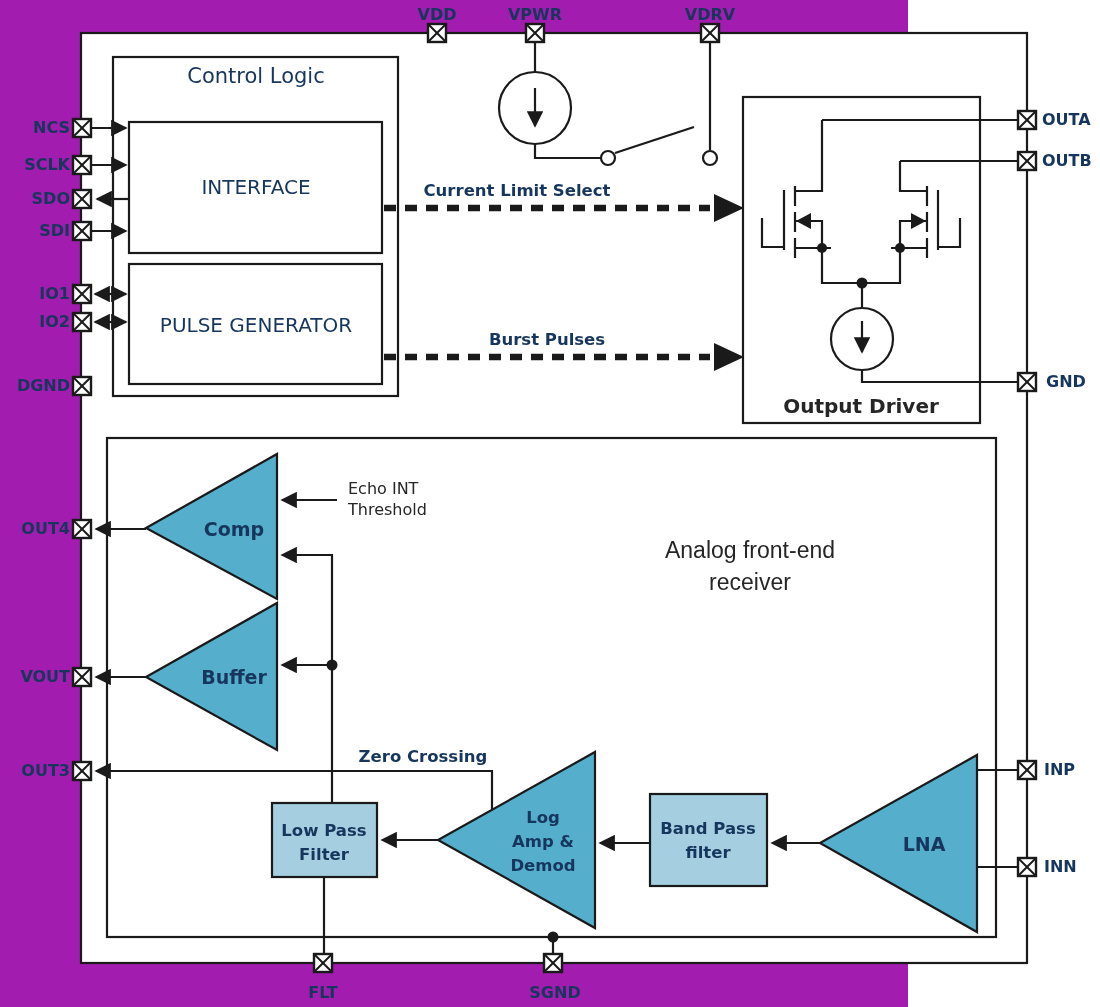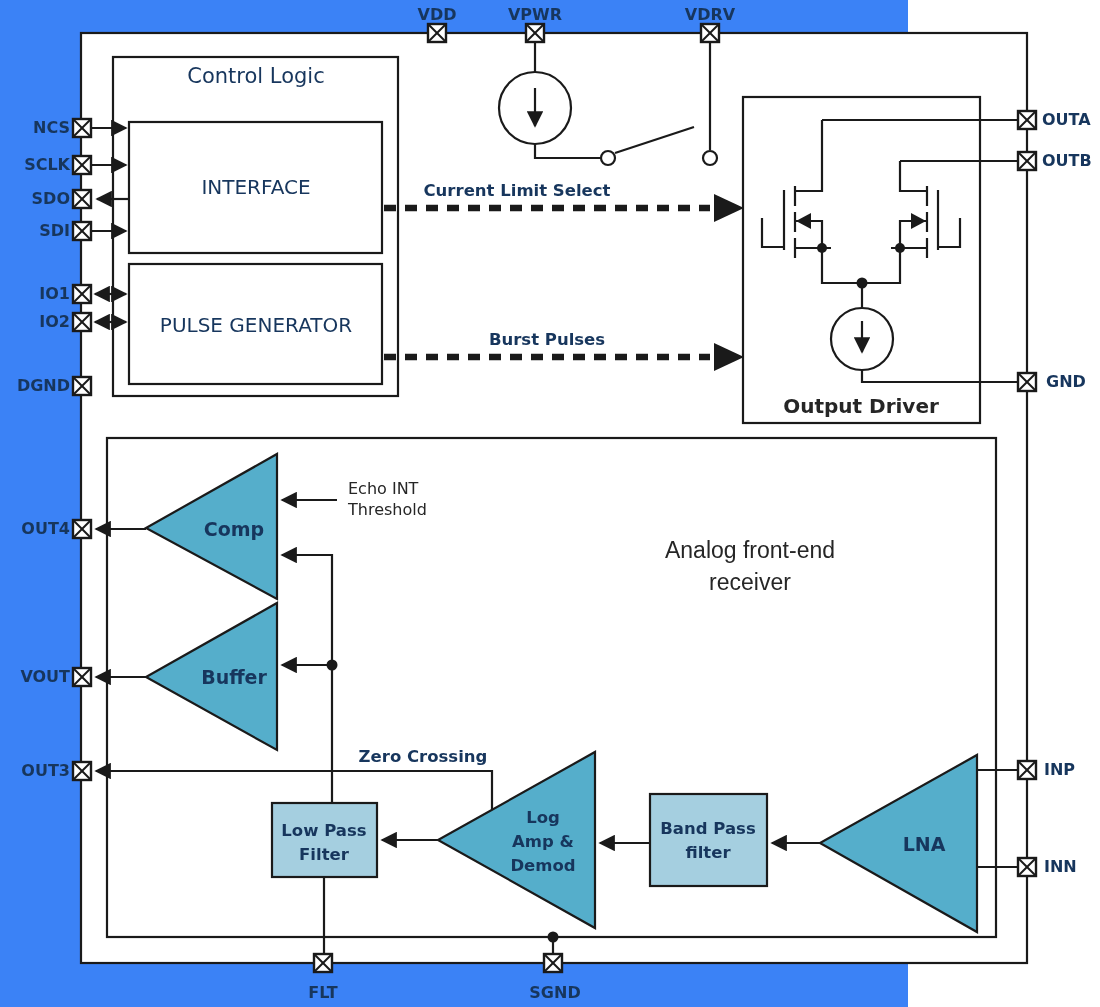--- a/index.html
+++ b/index.html
@@ -1,16 +1,16 @@
 <!DOCTYPE html>
 <html><head>
 <meta charset="utf-8">
 <style>
   html,body{margin:0;padding:0;background:#ffffff;}
-  .stage{width:908px;height:1007px;position:relative;background:#3b82f6;}
+  .stage{width:908px;height:1007px;position:relative;background:#a21caf;}
   svg{display:block;}
   
   .wire{stroke:#1a1a1a;stroke-width:2.2;fill:none;}
   .box{fill:#ffffff;stroke:#1a1a1a;stroke-width:2.2;}
   .fillshape{stroke:#1a1a1a;stroke-width:2.2;}
   .dash{stroke:#1a1a1a;stroke-width:6.5;fill:none;stroke-dasharray:12 9;}
   .head{fill:#1a1a1a;stroke:none;}
   .dot{fill:#1a1a1a;stroke:none;}
   .opencirc{fill:#ffffff;stroke:#1a1a1a;stroke-width:2.2;}
   

